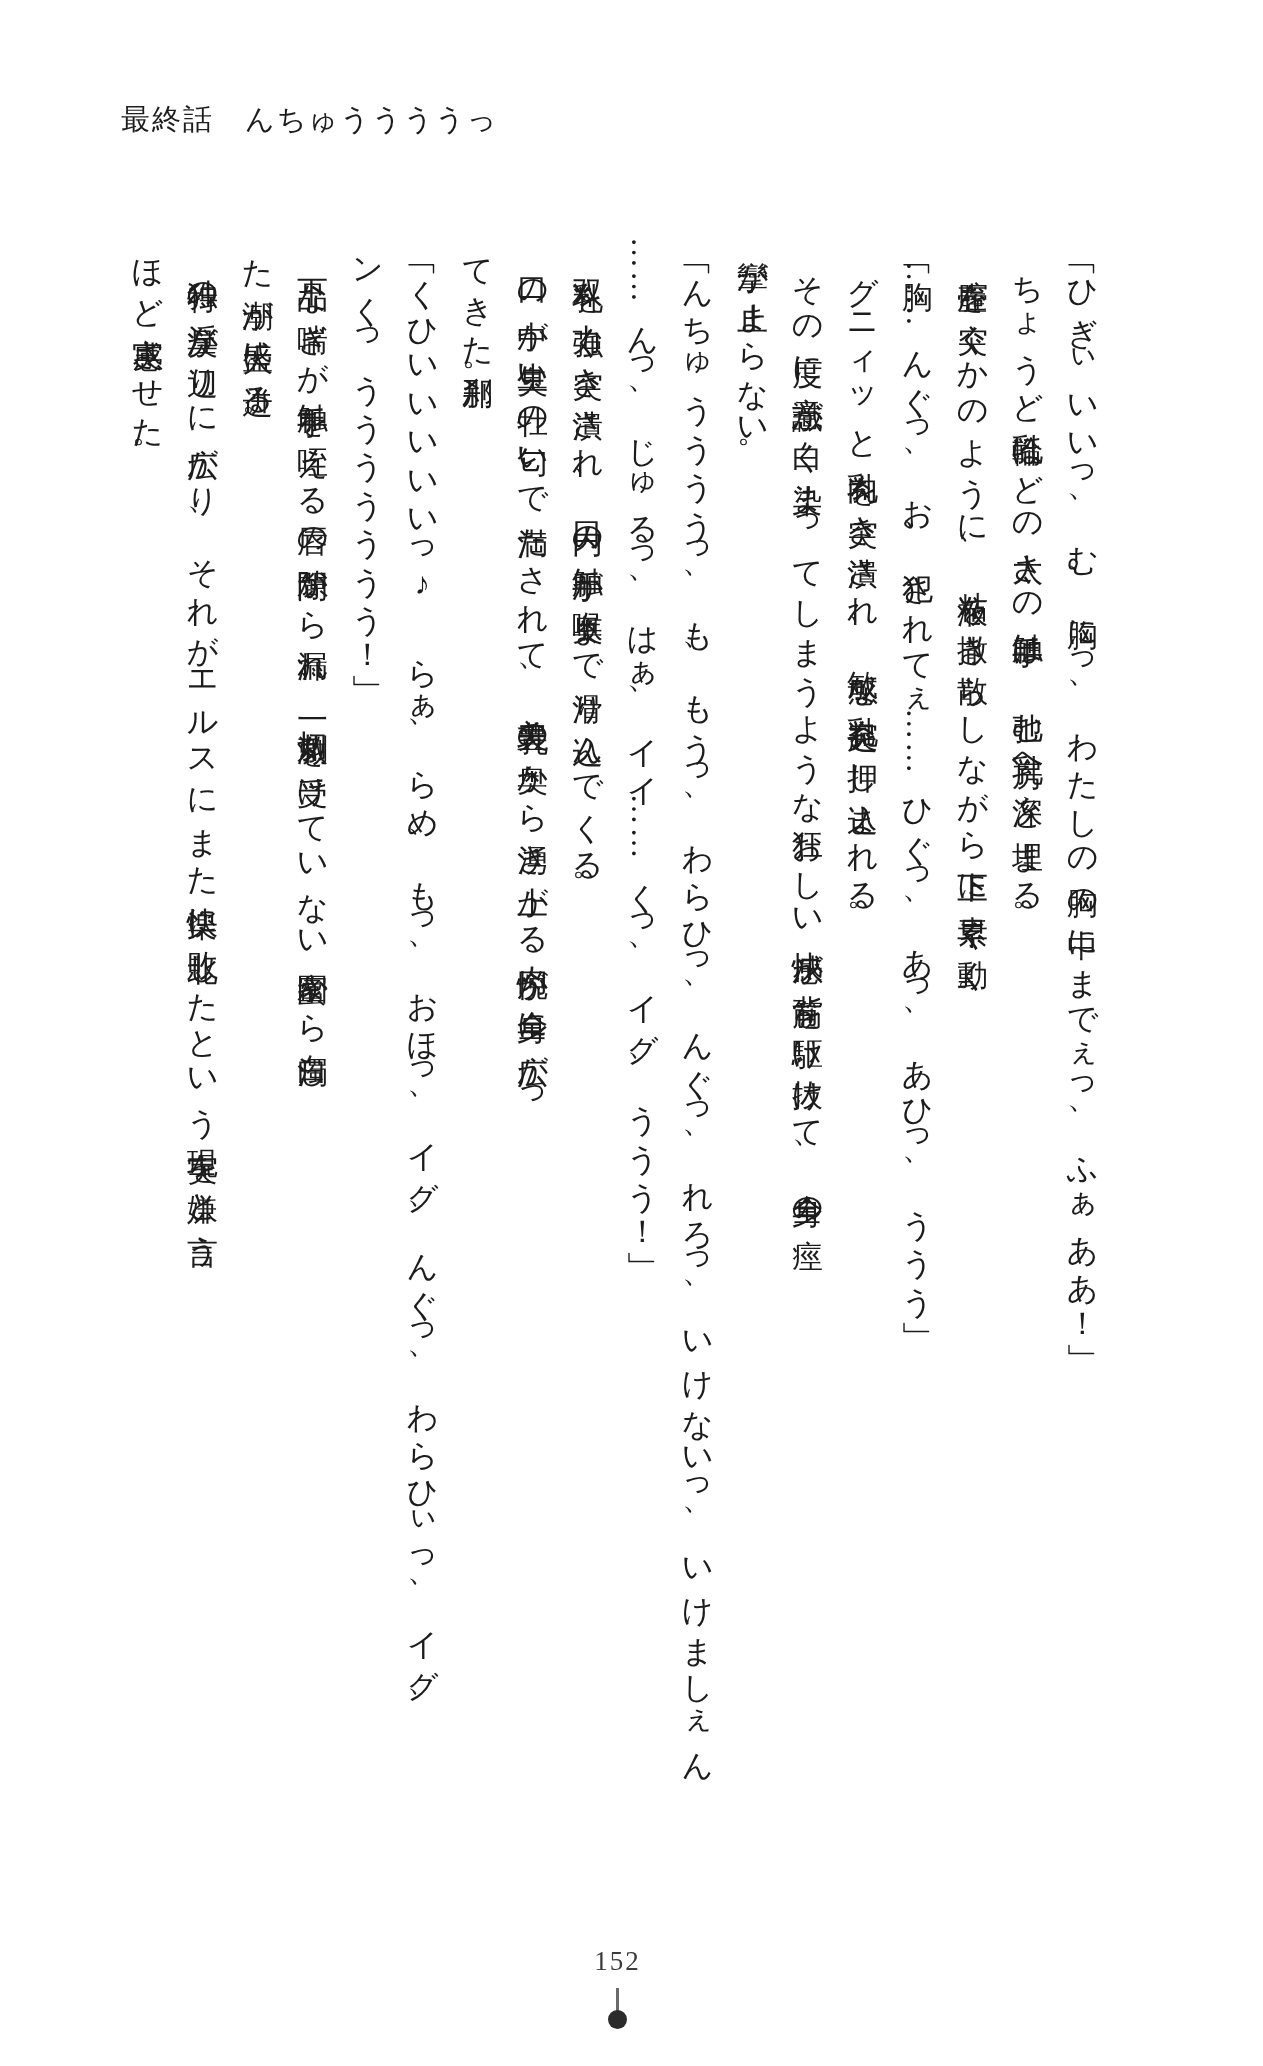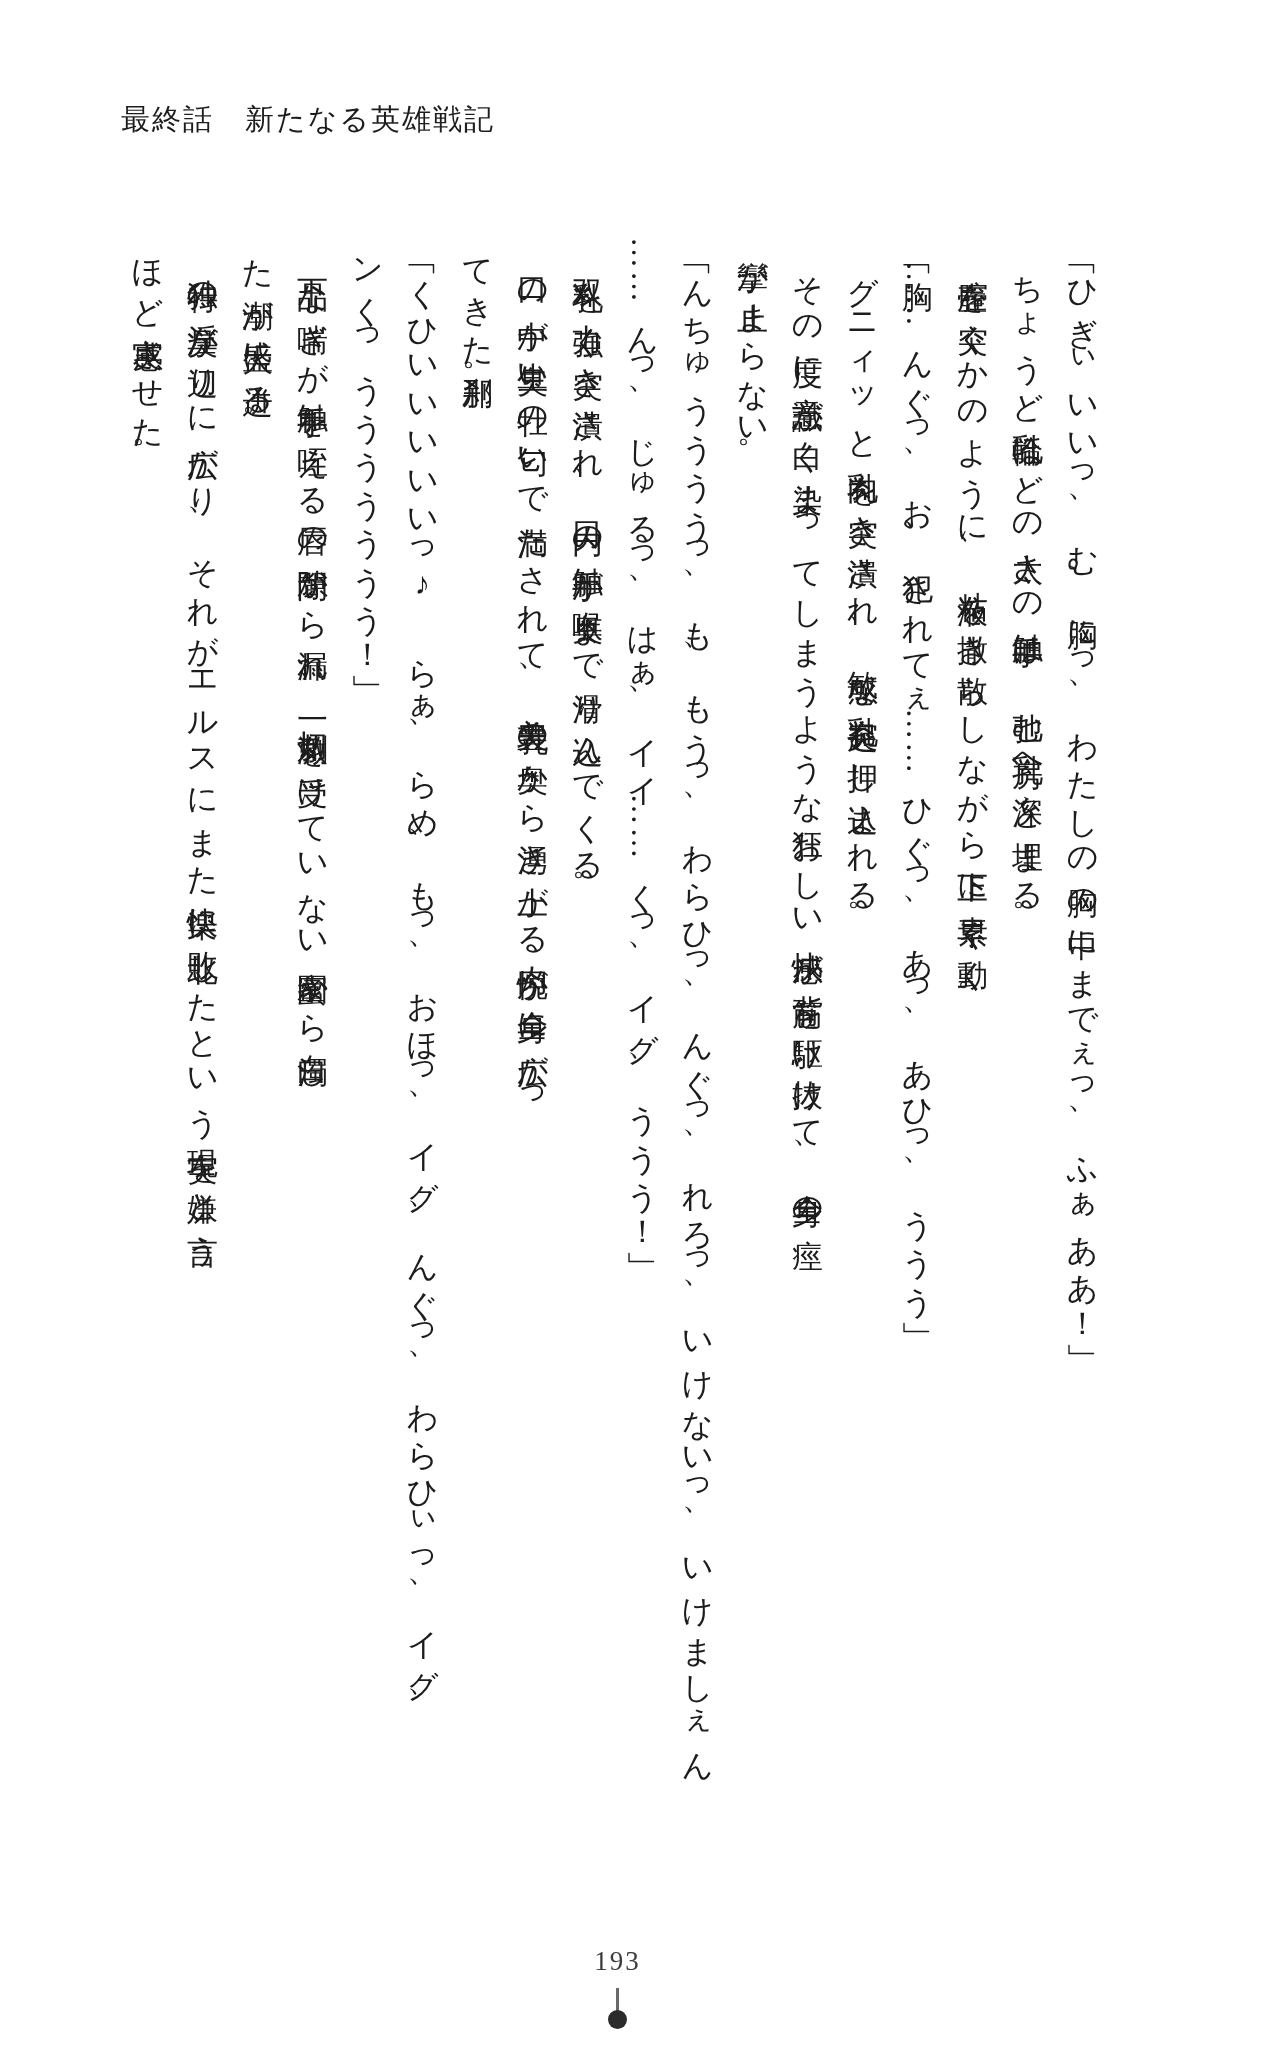--- a/index.html
+++ b/index.html
@@ -69,21 +69,21 @@
     top: 22px;
     width: 19px;
     height: 19px;
     border-radius: 50%;
     background: #2b2b2b;
   }
 </style>
 </head>
 <body>
 
-<div class="chapter-header">最終話　新たなる英雄戦記</div>
+<div class="chapter-header">最終話　んちゅううううっ</div>
 
 <div class="body-text">
     <p class="vline indent">「ひぎぃいいっ、む、胸にっ、わたしの胸の中にまでぇっ、ふぁああ！」</p>
     <p class="vline indent">ちょうど乳輪ほどの太さの触手は、弛む乳房へ深々と埋まる。</p>
     <p class="vline indent">膣壺を突くかのように、粘液を撒き散らしながら上下に素早く動く。</p>
     <p class="vline indent">「胸……んぐっ、お、犯されてぇ……ひぐっ、あっ、あひっ、ううう」</p>
     <p class="vline indent">グニィッと乳肉を突き潰され、敏感な乳突起を押し込まれる。</p>
     <p class="vline indent">その度に意識が白く染まってしまうような狂おしい快感が背筋を駆け抜けて、全身の痙</p>
     <p class="vline">攣が止まらない。</p>
     <p class="vline indent">「んちゅううううっ、も、もうっ、わらひっ、んぐっ、れろっ、いけないっ、いけましぇん</p>
@@ -92,18 +92,18 @@
     <p class="vline indent">口の中が生臭い牡の匂いで満たされて、美豊乳の奥から湧き上がる肉悦が全身に広がっ</p>
     <p class="vline">てきた刹那。</p>
     <p class="vline indent">「くひいいいいいっ♪　らぁ、らめ、もっ、おほっ、イグ、んぐっ、わらひぃっ、イグ、</p>
     <p class="vline">ンくっううううううう！」</p>
     <p class="vline indent">下品な喘ぎが触手を咥える唇の隙間から漏れ、一切刺激を受けていない蜜園から白濁し</p>
     <p class="vline">た潮が盛大に迸る。</p>
     <p class="vline indent">独特の淫臭が辺りに広がり、それがエルスにまた快楽に敗北したという現実を嫌と言う</p>
     <p class="vline">ほど実感させた。</p>
   </div>
 
-<div class="page-number">193</div>
+<div class="page-number">152</div>
 
 <div class="pin-ornament">
   <div class="pin-line"></div>
   <div class="pin-dot"></div>
 </div>
 
 </body></html>

